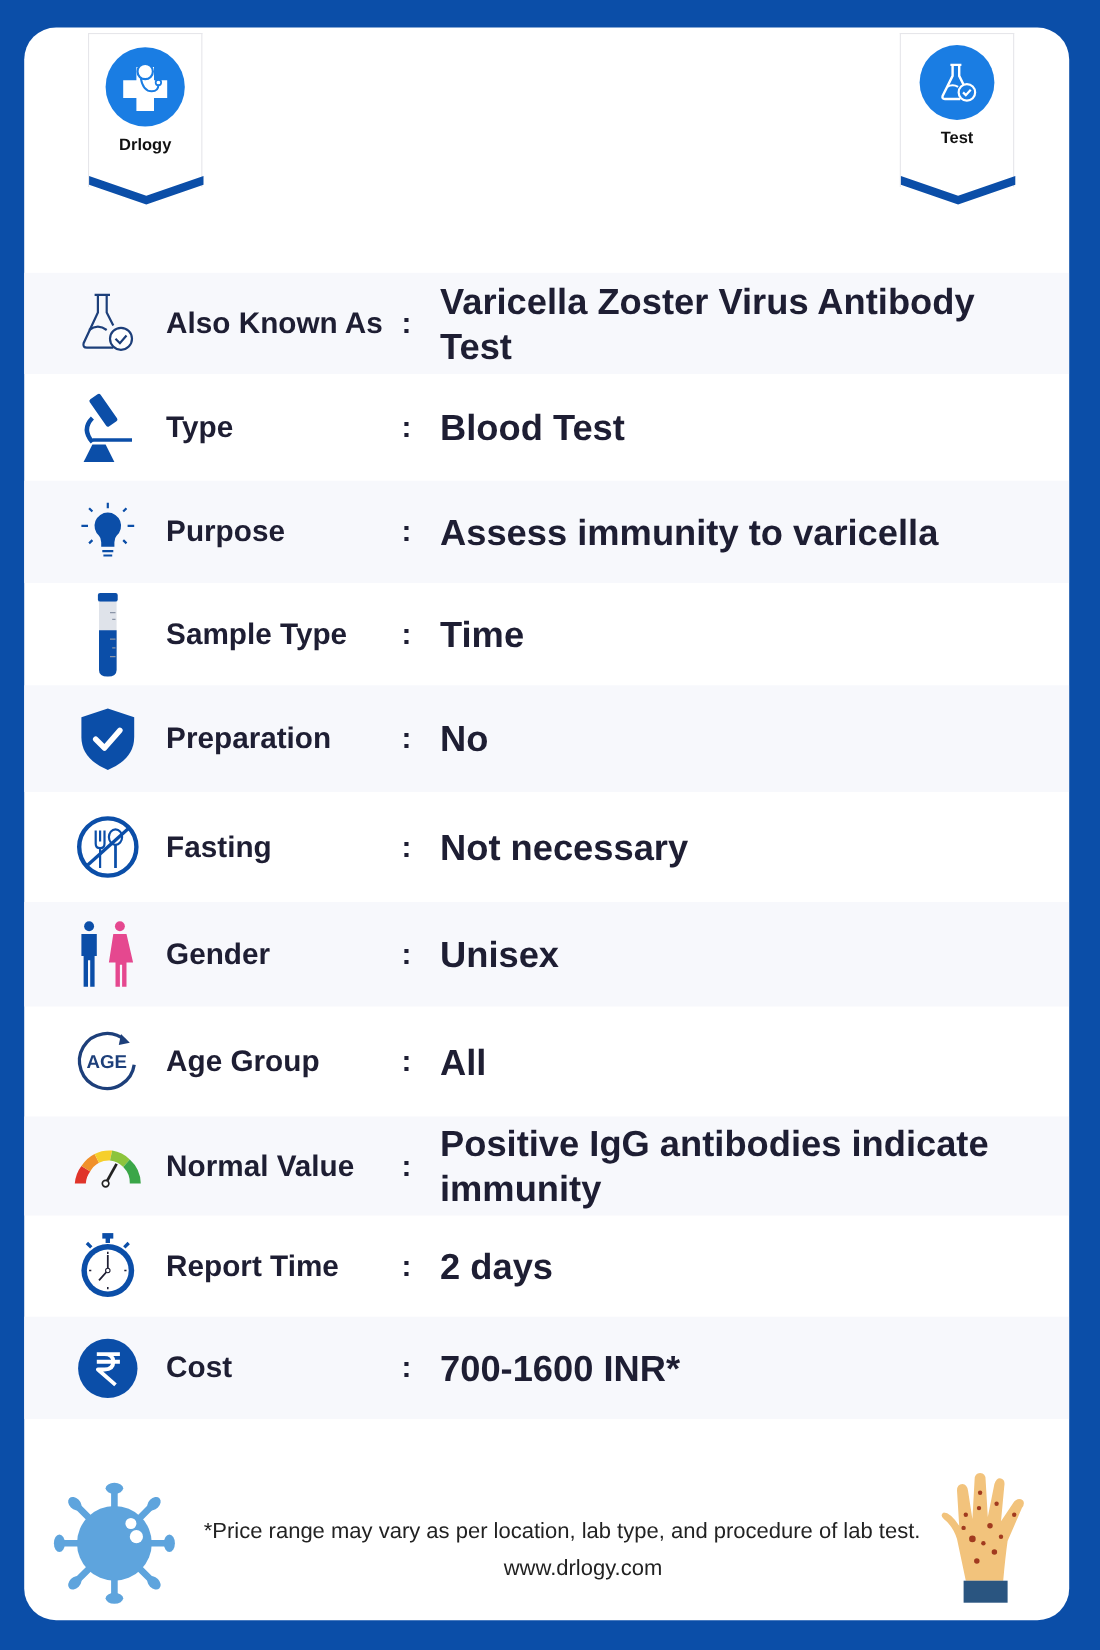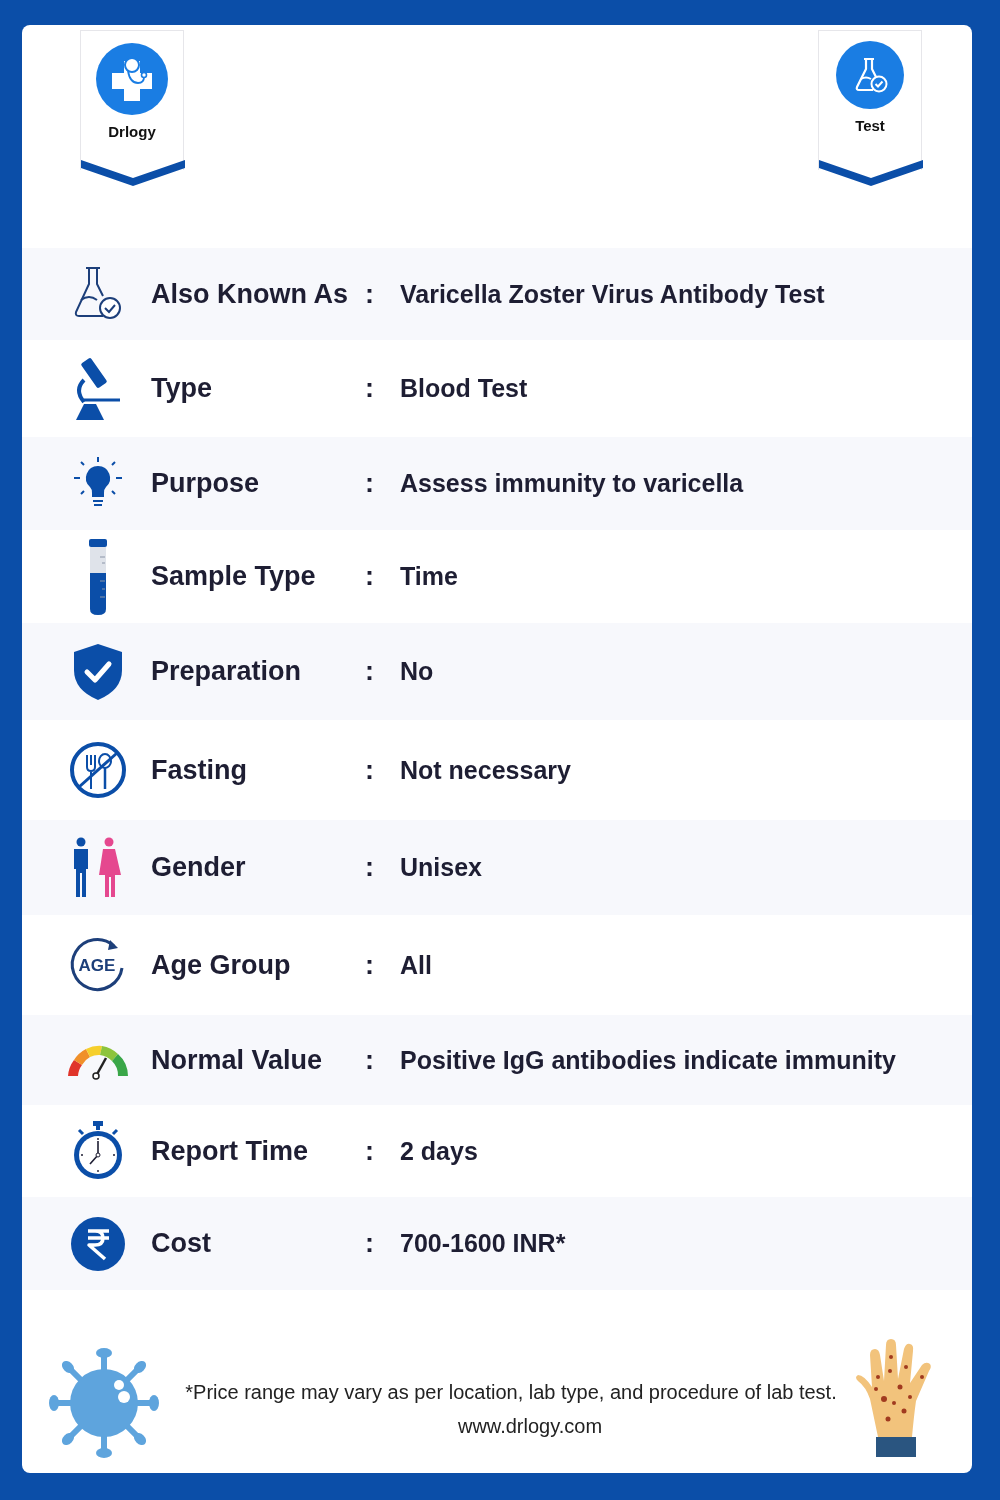--- a/index.html
+++ b/index.html
@@ -8,21 +8,21 @@
     background: #0b4ea8;
     font-family: "Liberation Sans", "DejaVu Sans", sans-serif;
     position: relative;
     overflow: hidden;
   }
   .card {
     position: absolute;
     left: 22px; top: 25px;
     width: 950px; height: 1448px;
     background: #ffffff;
-    border-radius: 8px;
+    border-radius: 29px;
     overflow: hidden;
   }
   .badge {
     position: absolute;
     top: 5px;
     width: 104px; height: 140px;
     background: #fff;
     border: 1.5px solid #e6e6ea;
     border-bottom: none;
   }
@@ -70,21 +70,21 @@
   .row .label {
     position: absolute; left: 129px;
     font-size: 27px; font-weight: 700; color: #1e1e33;
   }
   .row .colon {
     position: absolute; left: 343px;
     font-size: 27px; font-weight: 700; color: #1e1e33;
   }
   .row .val {
     position: absolute; left: 378px; width: 520px;
-    font-size: 25px; font-weight: 700; color: #1e1e33;
+    font-size: 33px; font-weight: 700; color: #1e1e33;
     line-height: 41px;
   }
   .note {
     position: absolute; left: 0; right: 0; top: 1356px;
     text-align: center; font-size: 20px; color: #222;
     padding-left: 28px;
   }
   .url {
     position: absolute; left: 0; right: 0; top: 1390px;
     text-align: center; font-size: 20px; color: #222;

